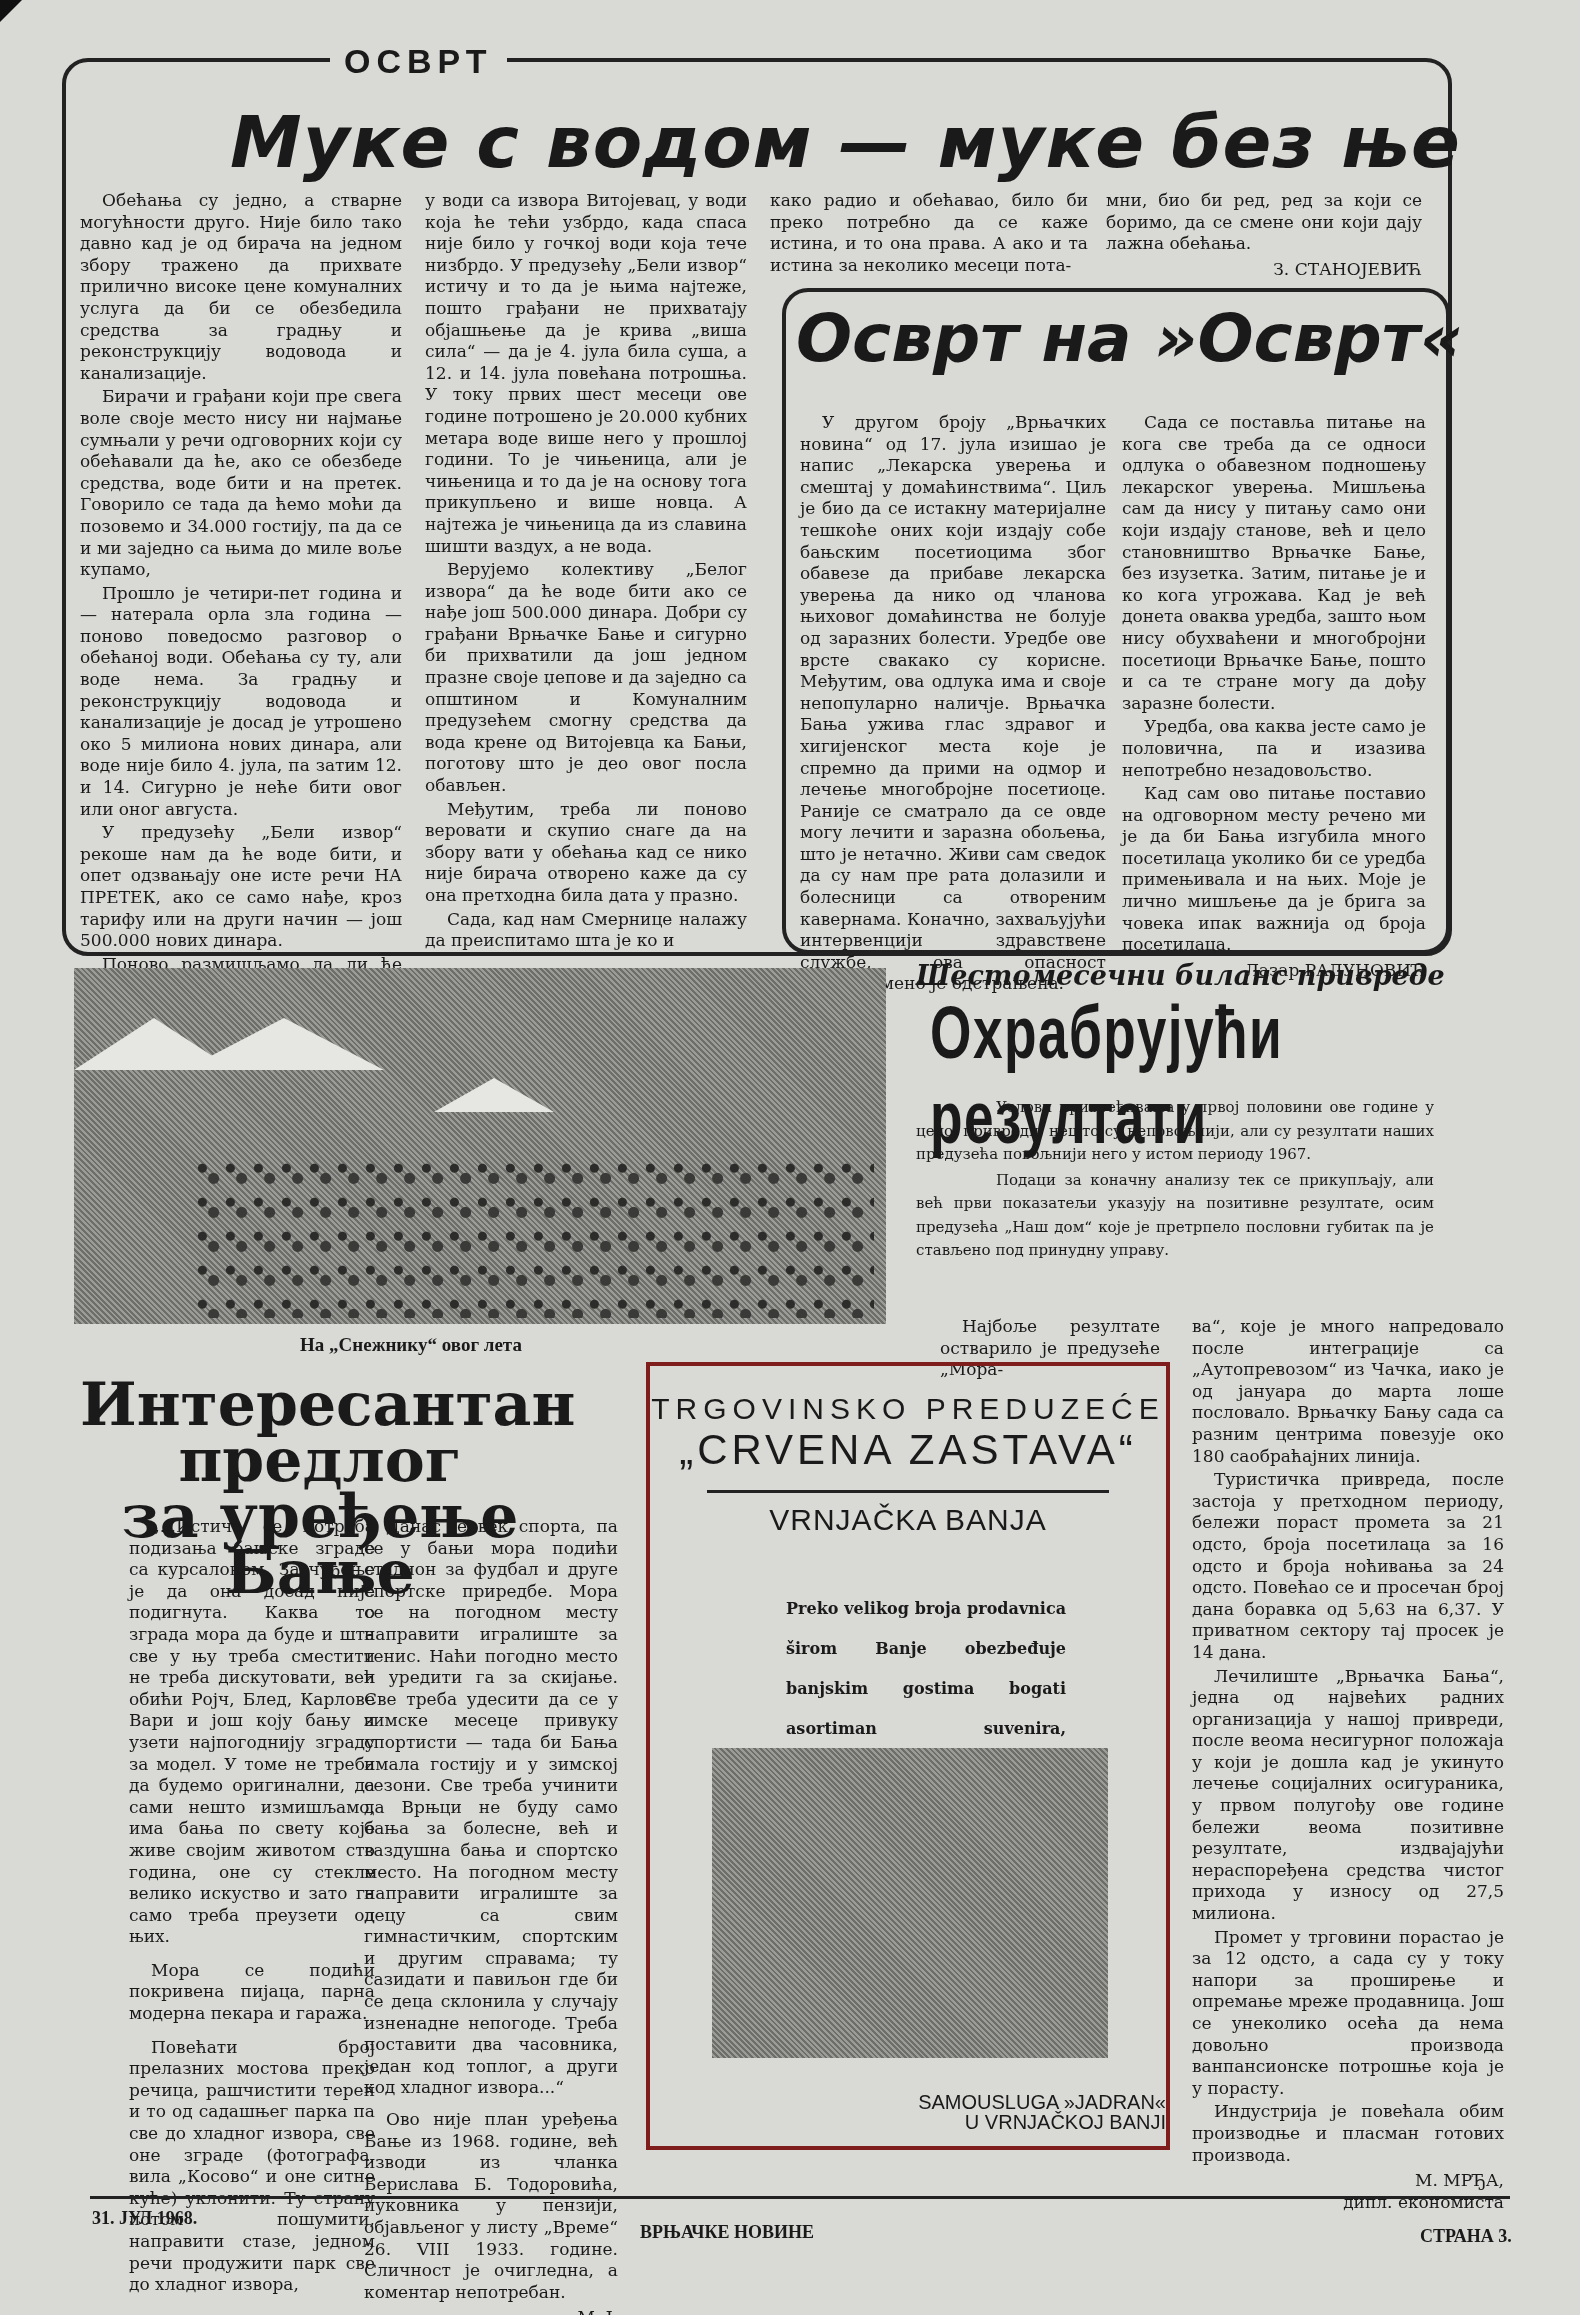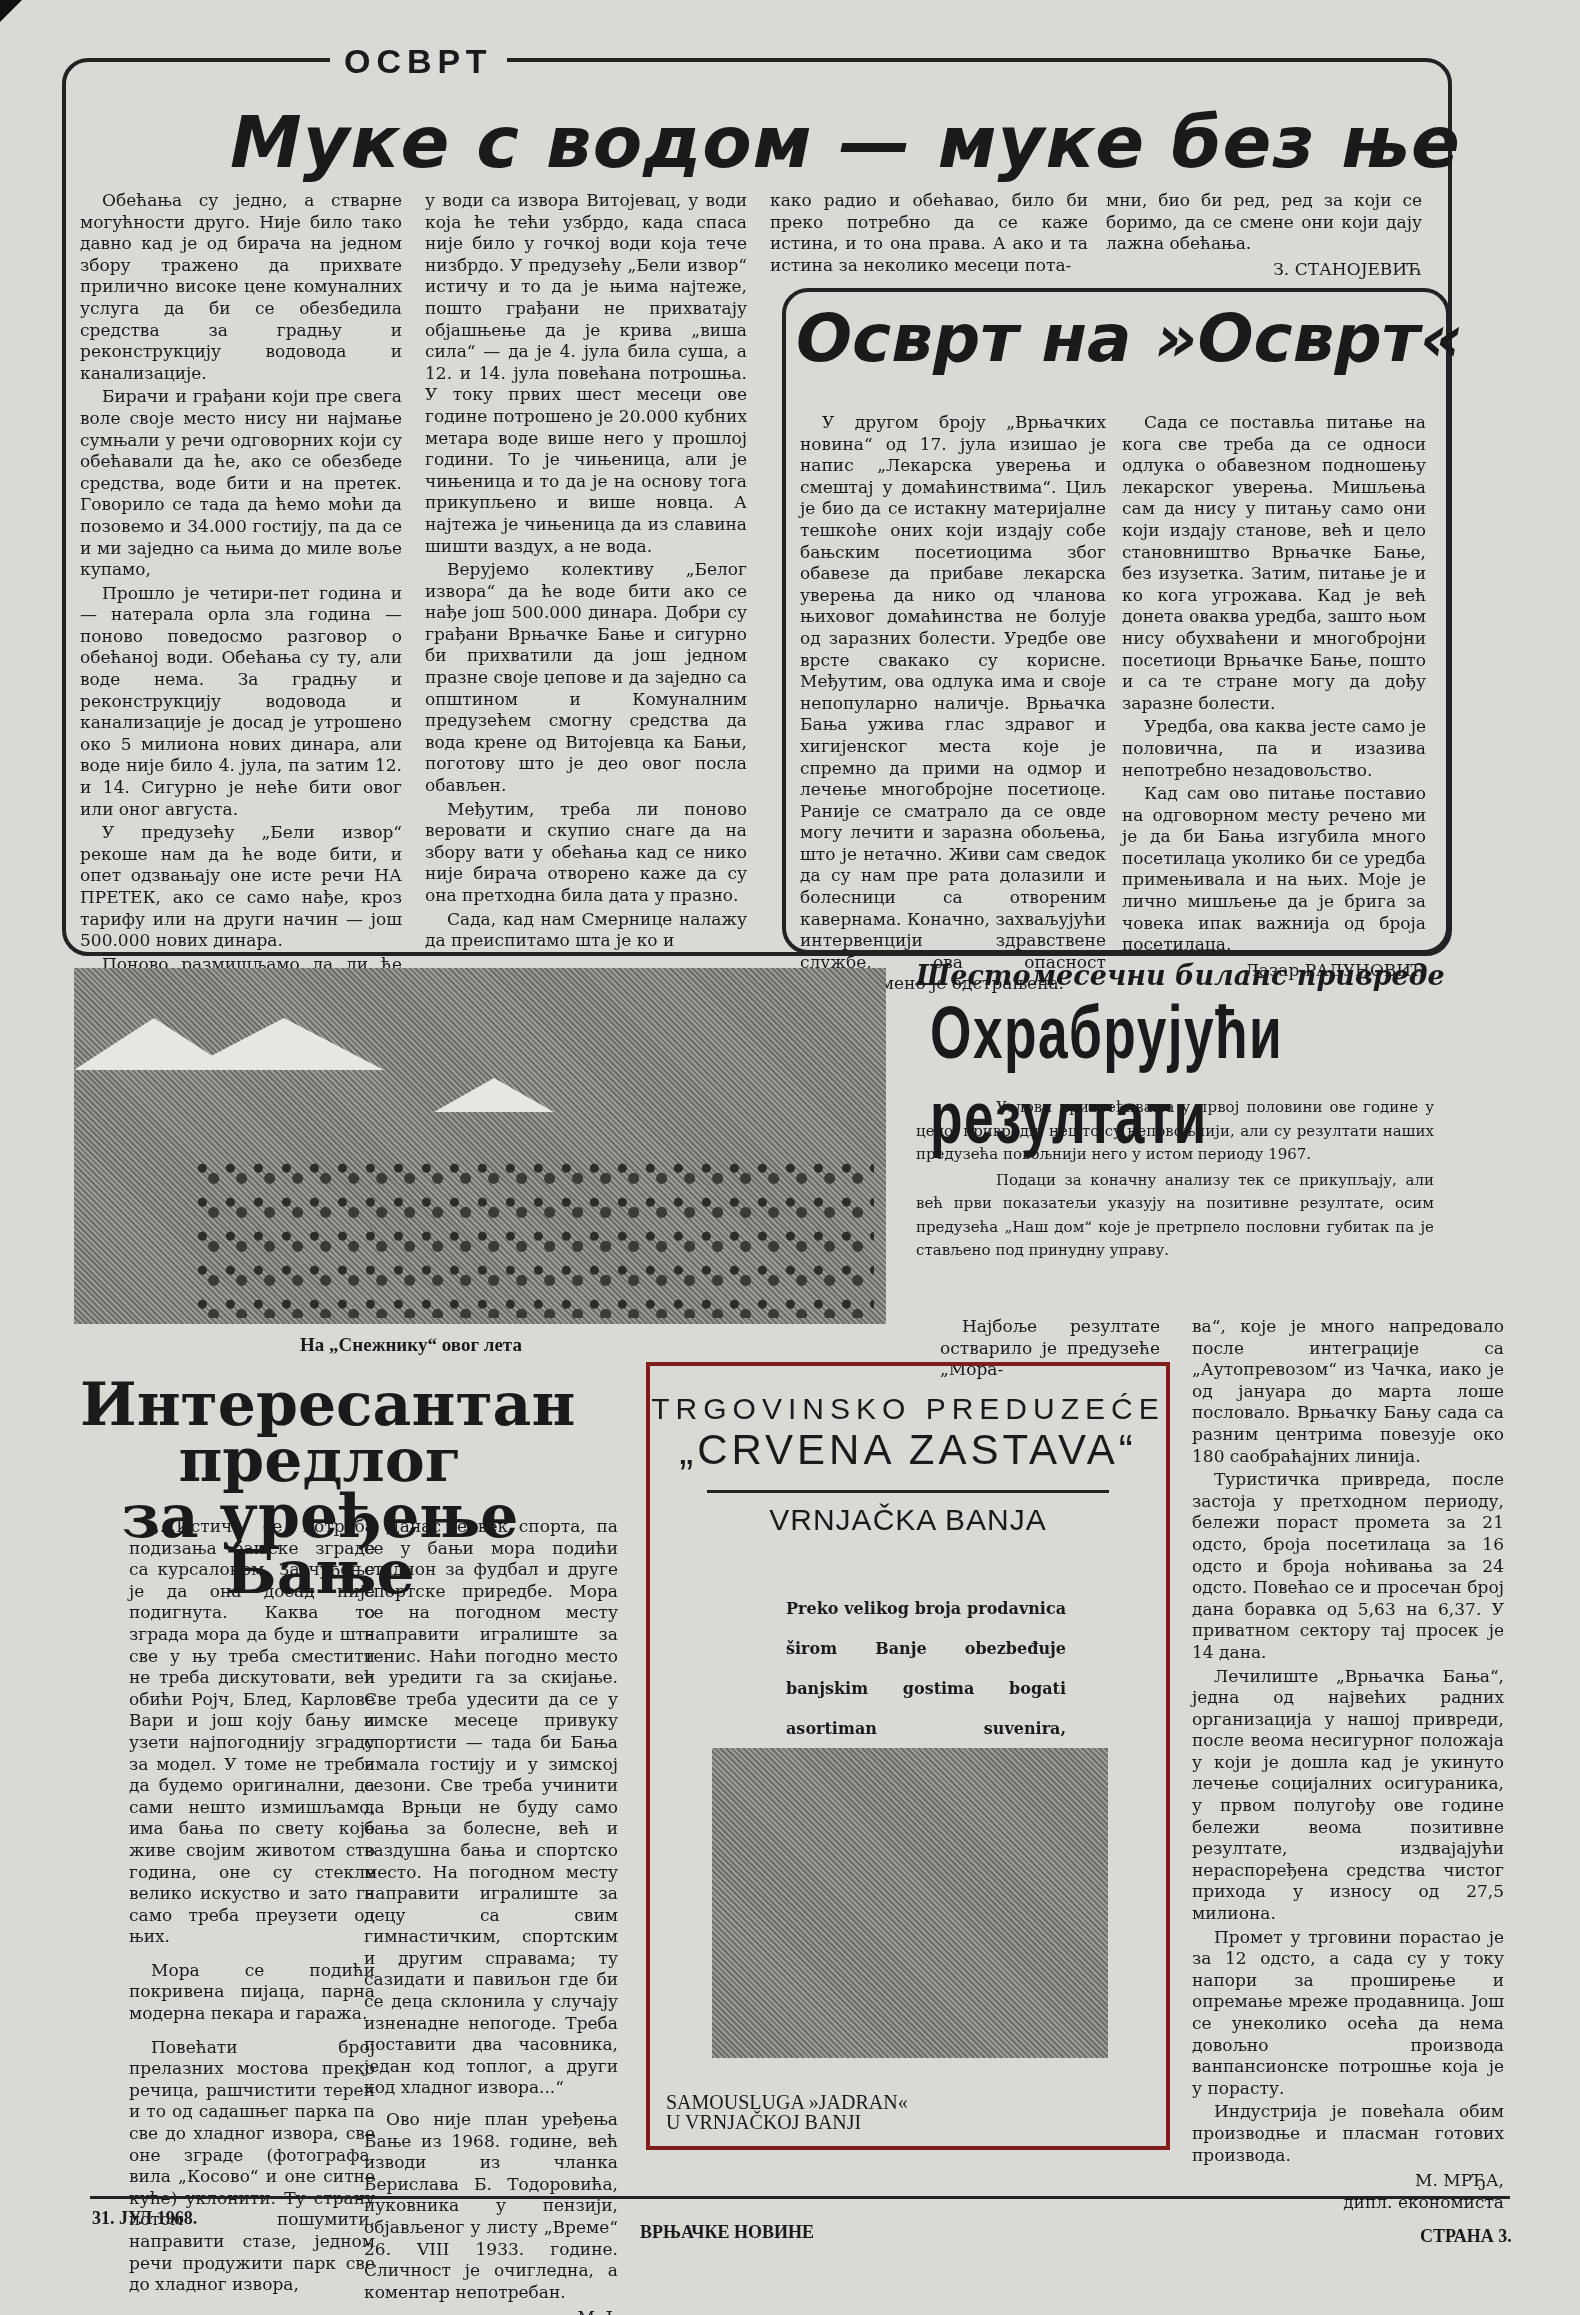--- a/index.html
+++ b/index.html
@@ -25,21 +25,21 @@
   .kicker3{left:916px;top:960px;font-family:"DejaVu Serif",serif;font-style:italic;font-weight:bold;font-size:27px;}
   .h3{left:930px;top:990px;font-family:"Liberation Sans",sans-serif;font-weight:bold;font-size:74px;transform:scaleX(0.72);transform-origin:left top;letter-spacing:2px;}
   .h4{left:80px;top:1376px;width:480px;text-align:center;font-family:"DejaVu Serif",serif;font-weight:bold;font-size:60px;line-height:56px;}
   .ad{left:646px;top:1362px;width:516px;height:780px;border:4px solid #7f1d1d;}
   .ad .l1{margin-top:26px;text-align:center;font-family:"Liberation Sans",sans-serif;font-size:30px;letter-spacing:6px;}
   .ad .l2{text-align:center;font-family:"Liberation Sans",sans-serif;font-size:42px;letter-spacing:4px;}
   .ad hr{border:0;border-top:3px solid #222;width:78%;margin:16px auto 10px;}
   .ad .l3{text-align:center;font-family:"Liberation Sans",sans-serif;font-size:30px;letter-spacing:1px;}
   .ad .body{width:280px;margin:52px 0 0 136px;font-family:"DejaVu Serif",serif;font-weight:bold;font-size:16px;line-height:40px;text-align:justify;}
   .photo2{position:absolute;left:62px;top:382px;width:396px;height:310px;}
-  .ad .cap{position:absolute;left:0;width:100%;top:726px;text-align:left;font-family:Liberation Serif, serif;font-size:20px;line-height:20px;padding-left:16px;}
+  .ad .cap{position:absolute;left:0;width:100%;top:726px;text-align:right;font-family:Liberation Sans, sans-serif;font-size:20px;line-height:20px;}
   .rule{height:3px;background:#222;}
   .footer{font-family:"Liberation Serif",serif;font-weight:bold;font-size:18px;}
 </style>
 </head>
 <body>
 
 <div class="corner"></div>
 
 <div class="abs frame1"></div>
 <div class="abs kicker">ОСВРТ</div>

